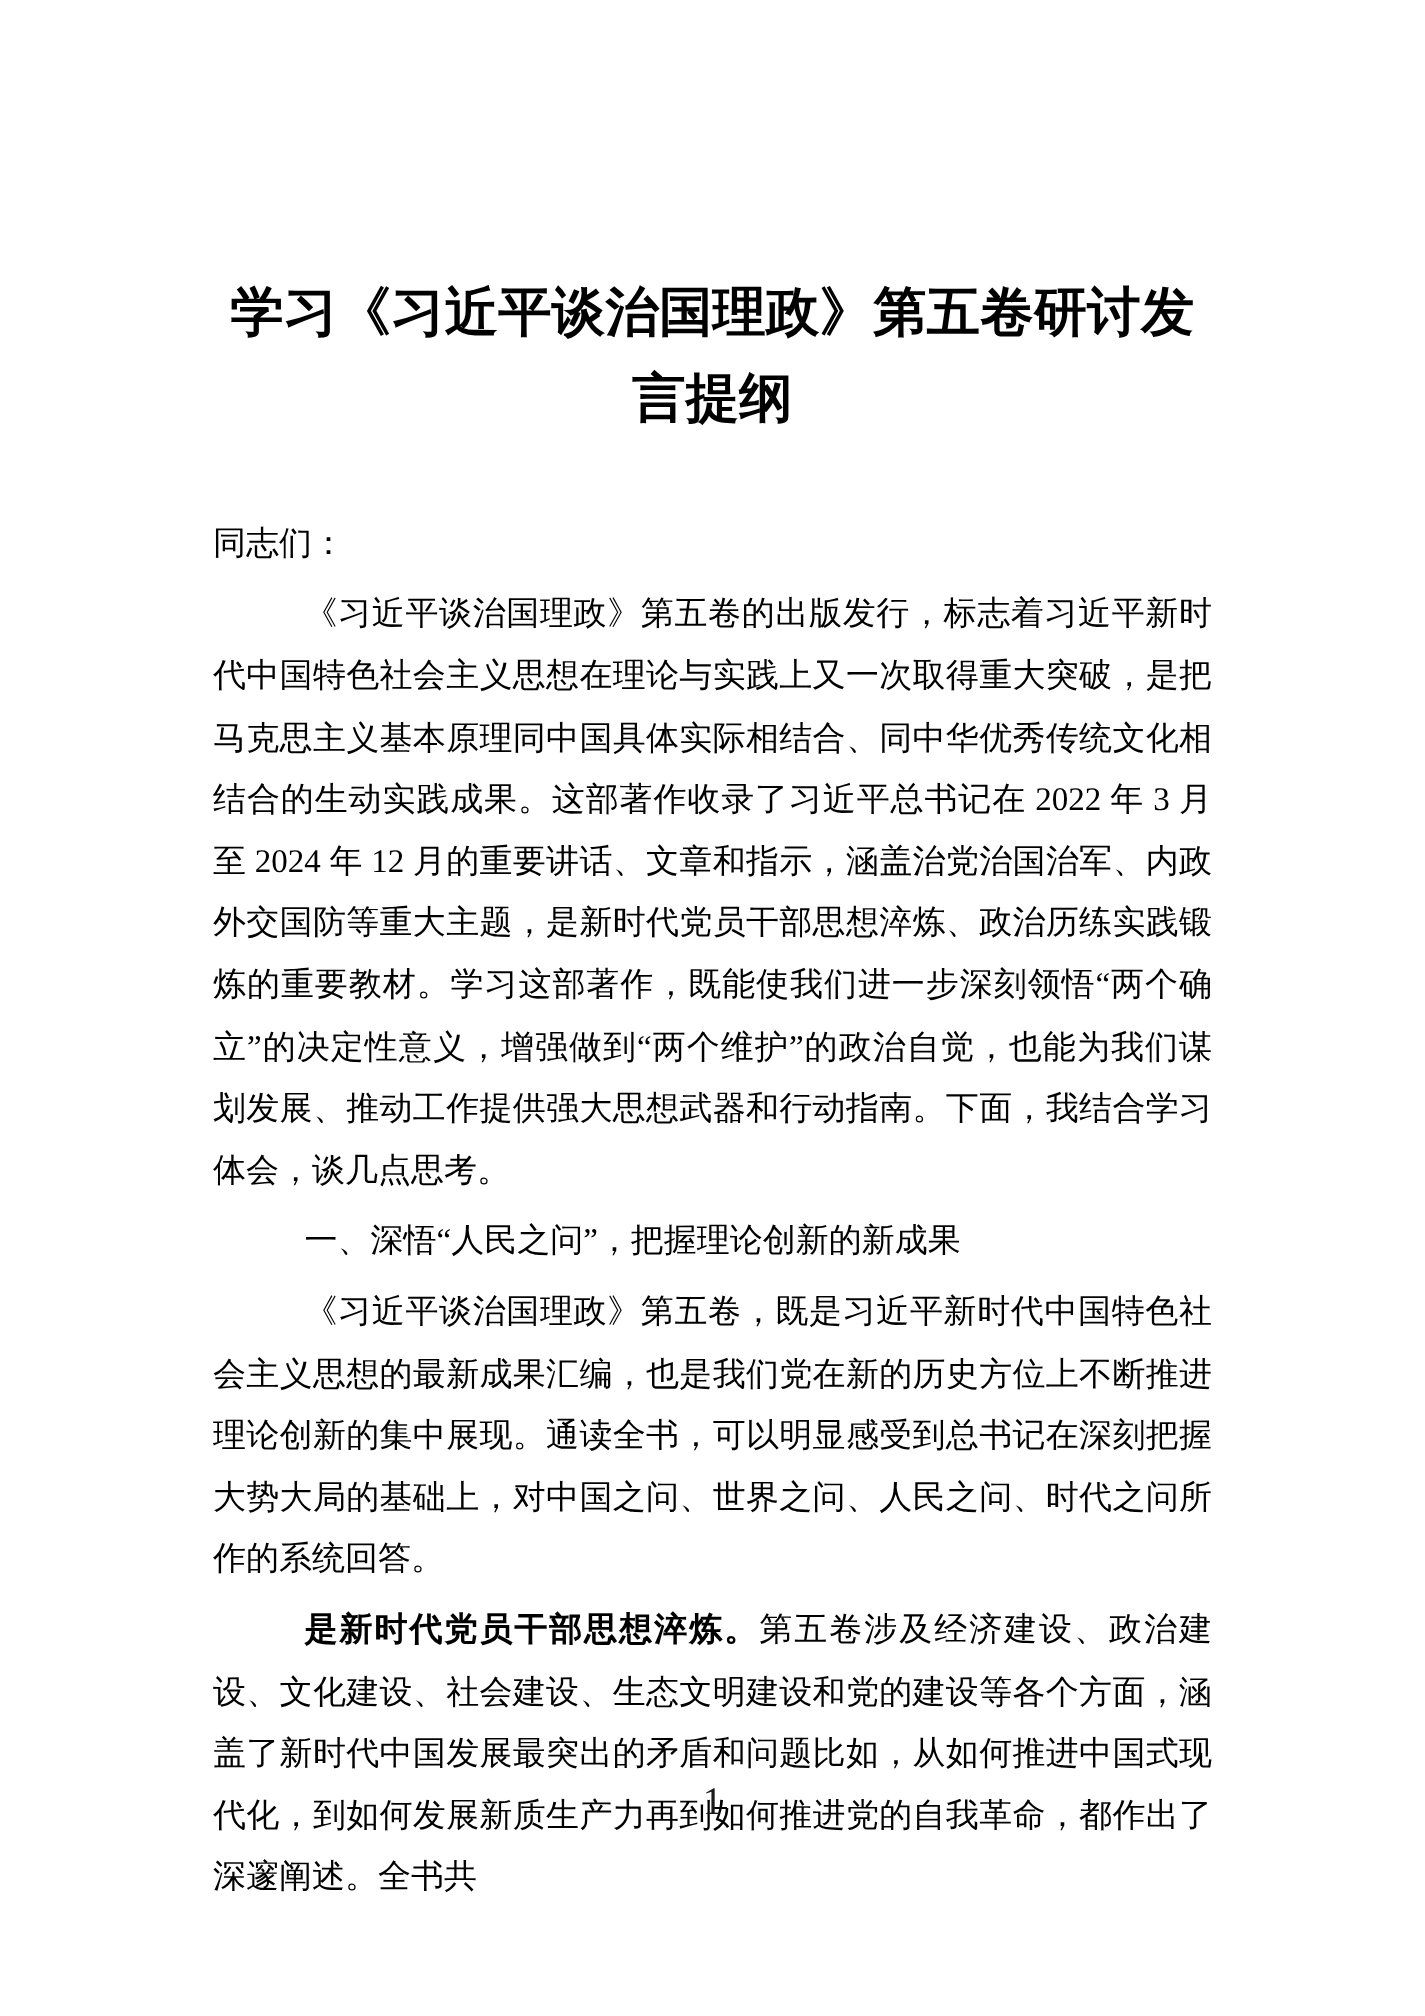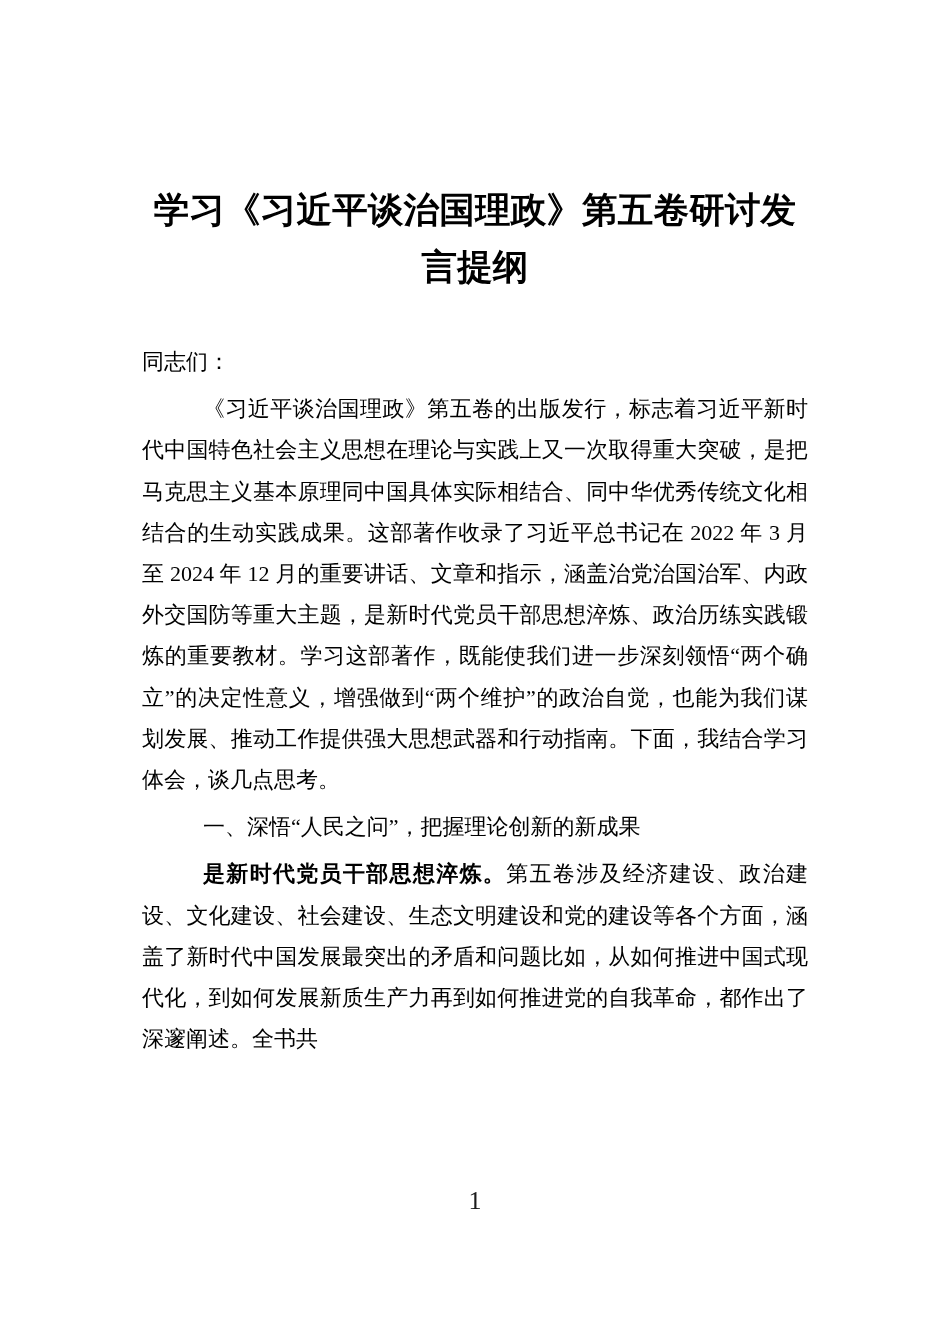--- a/index.html
+++ b/index.html
@@ -29,21 +29,21 @@
   .doc-title {
     position: absolute;
     left: 136px;
     top: 158px;
     width: 678px;
     text-align: center;
     font-size: 35.5px;
     font-weight: bold;
     line-height: 1.62;
     letter-spacing: 0.2px;
-    font-family: Liberation Sans, sans-serif;
+    font-family: Liberation Mono, monospace;
   }
 
   .body-block {
     position: absolute;
     left: 136px;
     top: 335px;
     width: 678px;
   }
 
   .para {
@@ -87,20 +87,21 @@
   </h1>
 
   <div class="body-block">
 
     <p class="para">同志们：</p>
 
     <p class="para indent">《习近平谈治国理政》第五卷的出版发行，标志着习近平新时代中国特色社会主义思想在理论与实践上又一次取得重大突破，是把马克思主义基本原理同中国具体实际相结合、同中华优秀传统文化相结合的生动实践成果。这部著作收录了习近平总书记在 2022 年 3 月至 2024 年 12 月的重要讲话、文章和指示，涵盖治党治国治军、内政外交国防等重大主题，是新时代党员干部思想淬炼、政治历练实践锻炼的重要教材。学习这部著作，既能使我们进一步深刻领悟“两个确立”的决定性意义，增强做到“两个维护”的政治自觉，也能为我们谋划发展、推动工作提供强大思想武器和行动指南。下面，我结合学习体会，谈几点思考。</p>
 
     <p class="para indent">一、深悟“人民之问”，把握理论创新的新成果</p>
 
+    <p class="para indent">《习近平谈治国理政》第五卷，既是习近平新时代中国特色社会主义思想的最新成果汇编，也是我们党在新的历史方位上不断推进理论创新的集中展现。通读全书，可以明显感受到总书记在深刻把握大势大局的基础上，对中国之问、世界之问、人民之问、时代之问所作的系统回答。</p>
 
     <p class="para indent"><span class="lead-bold">是新时代党员干部思想淬炼。</span><span>第五卷涉及经济建设、政治建设、文化建设、社会建设、生态文明建设和党的建设等各个方面，涵盖了新时代中国发展最突出的矛盾和问题比如，从如何推进中国式现代化，到如何发展新质生产力再到如何推进党的自我革命，都作出了深邃阐述。全书共</span></p>
 
   </div>
 
   <div class="page-number">1</div>
 
 </div>
 
 </body></html>

